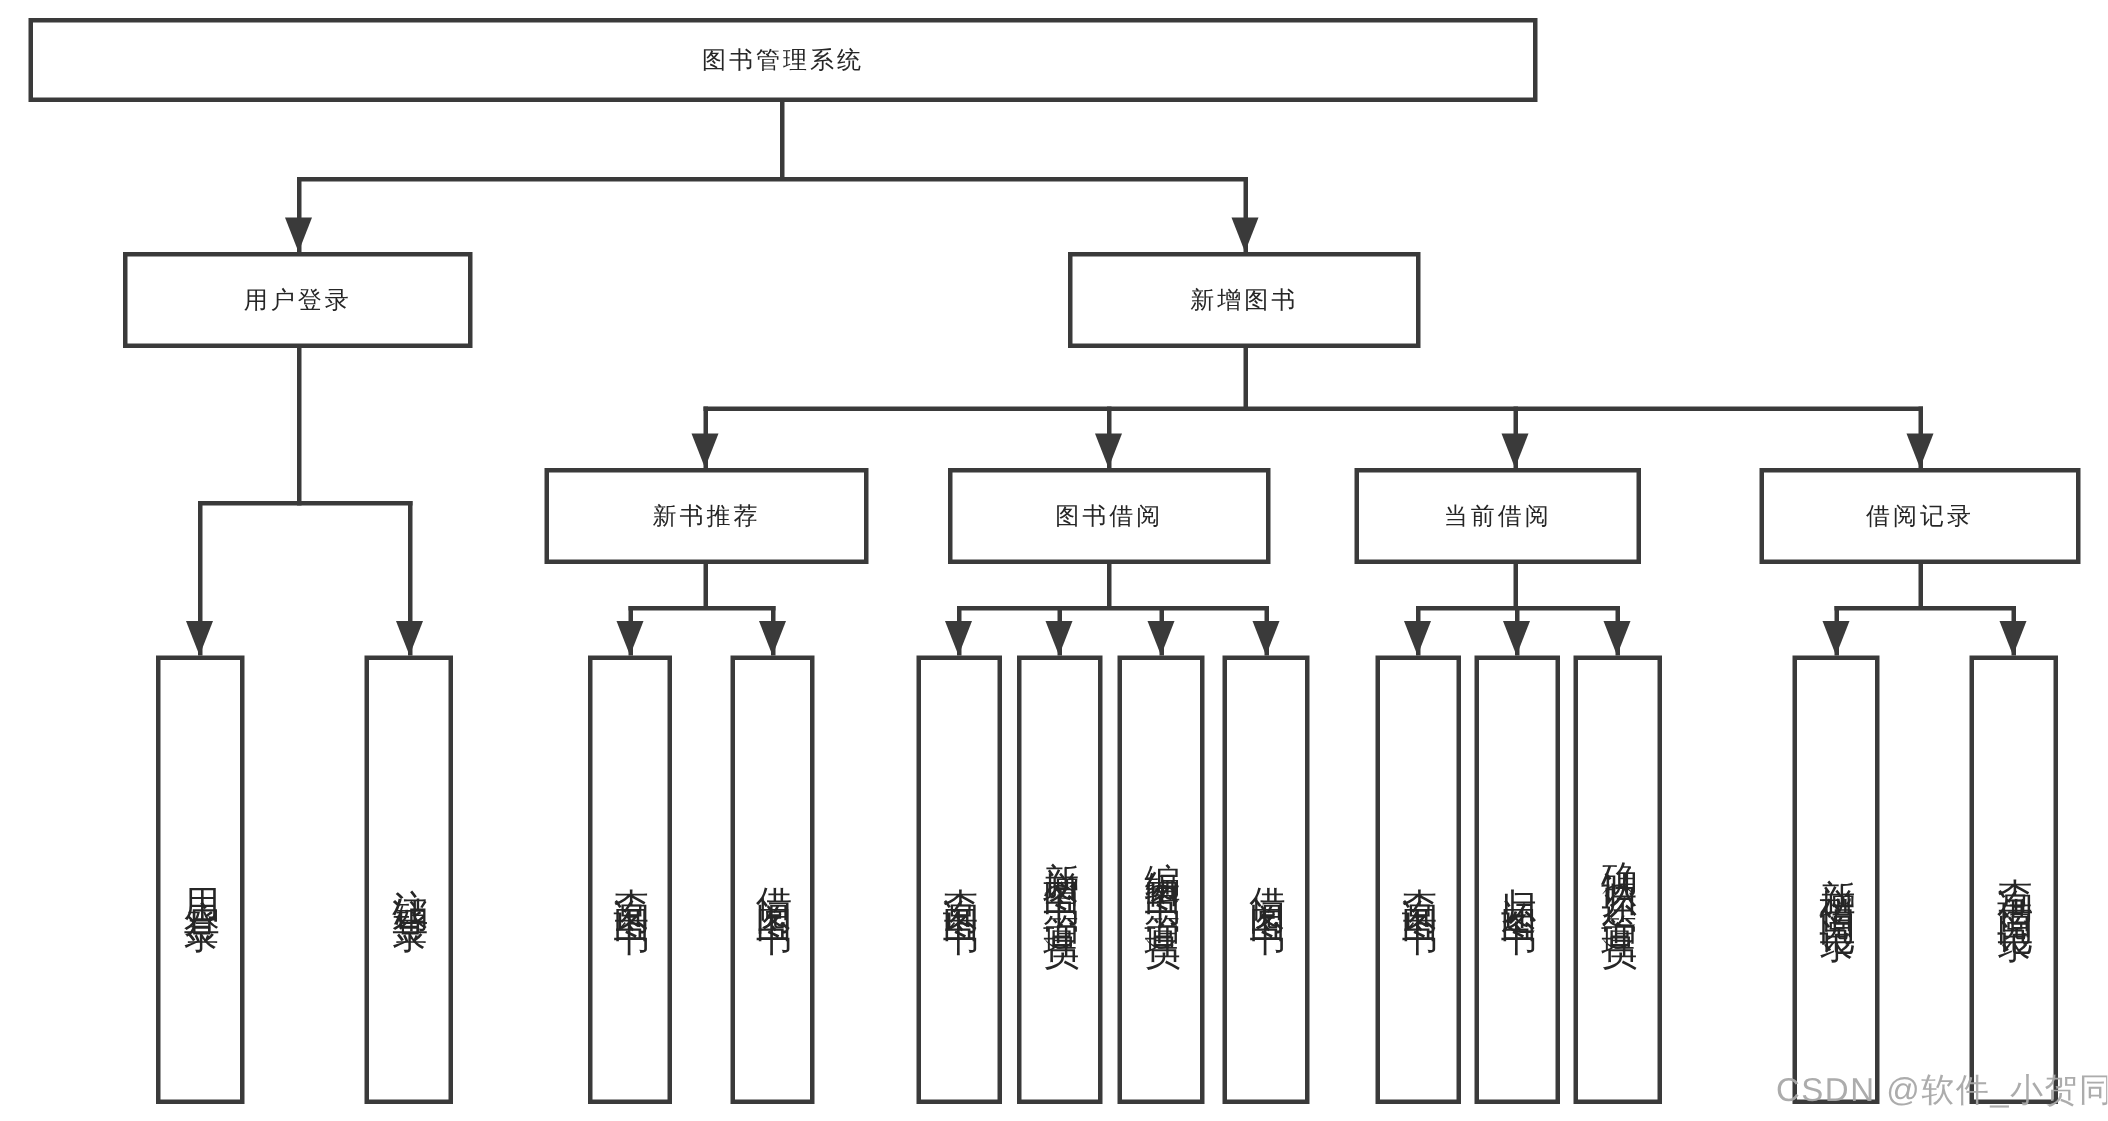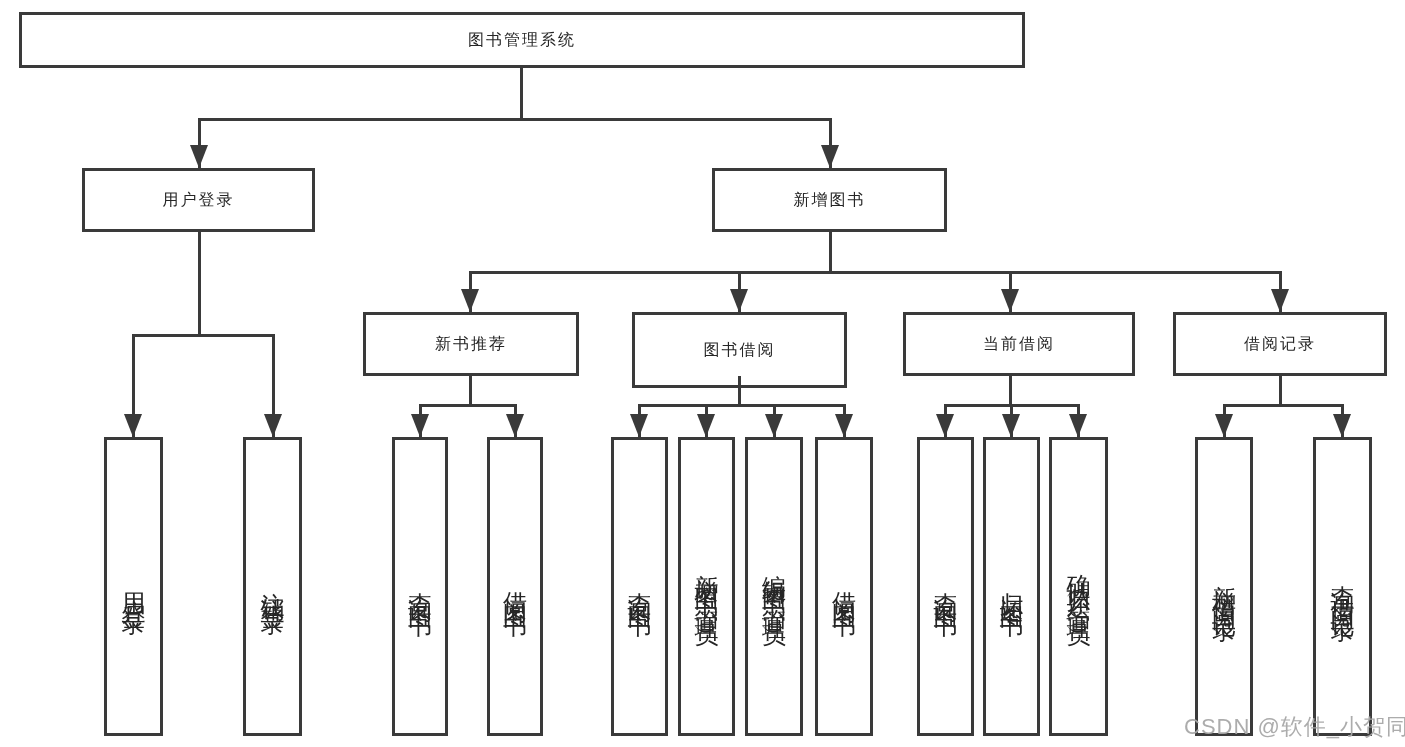--- a/index.html
+++ b/index.html
@@ -64,24 +64,24 @@
   <div class="box" style="left:82px;top:168px;width:233px;height:64px;">
     <span class="hlabel">用户登录</span>
   </div>
   <div class="box" style="left:712px;top:168px;width:235px;height:64px;">
     <span class="hlabel">新增图书</span>
   </div>
 
   <div class="box" style="left:363px;top:312px;width:216px;height:64px;">
     <span class="hlabel">新书推荐</span>
   </div>
-  <div class="box" style="left:632px;top:312px;width:215px;height:76px;">
+  <div class="box" style="left:632px;top:312px;width:215px;height:64px;">
     <span class="hlabel">图书借阅</span>
   </div>
-  <div class="box" style="left:903px;top:312px;width:232px;height:64px;text-align:center;">
+  <div class="box" style="left:903px;top:312px;width:191px;height:64px;text-align:center;">
     <span class="hlabel">当前借阅</span>
   </div>
   <div class="box" style="left:1173px;top:312px;width:214px;height:64px;text-align:right;">
     <span class="hlabel">借阅记录</span>
   </div>
 
   <div class="box" style="left:104px;top:437px;width:59px;height:299px;">
     <span class="vtext">用户登录</span>
   </div>
   <div class="box" style="left:243px;top:437px;width:59px;height:299px;">

